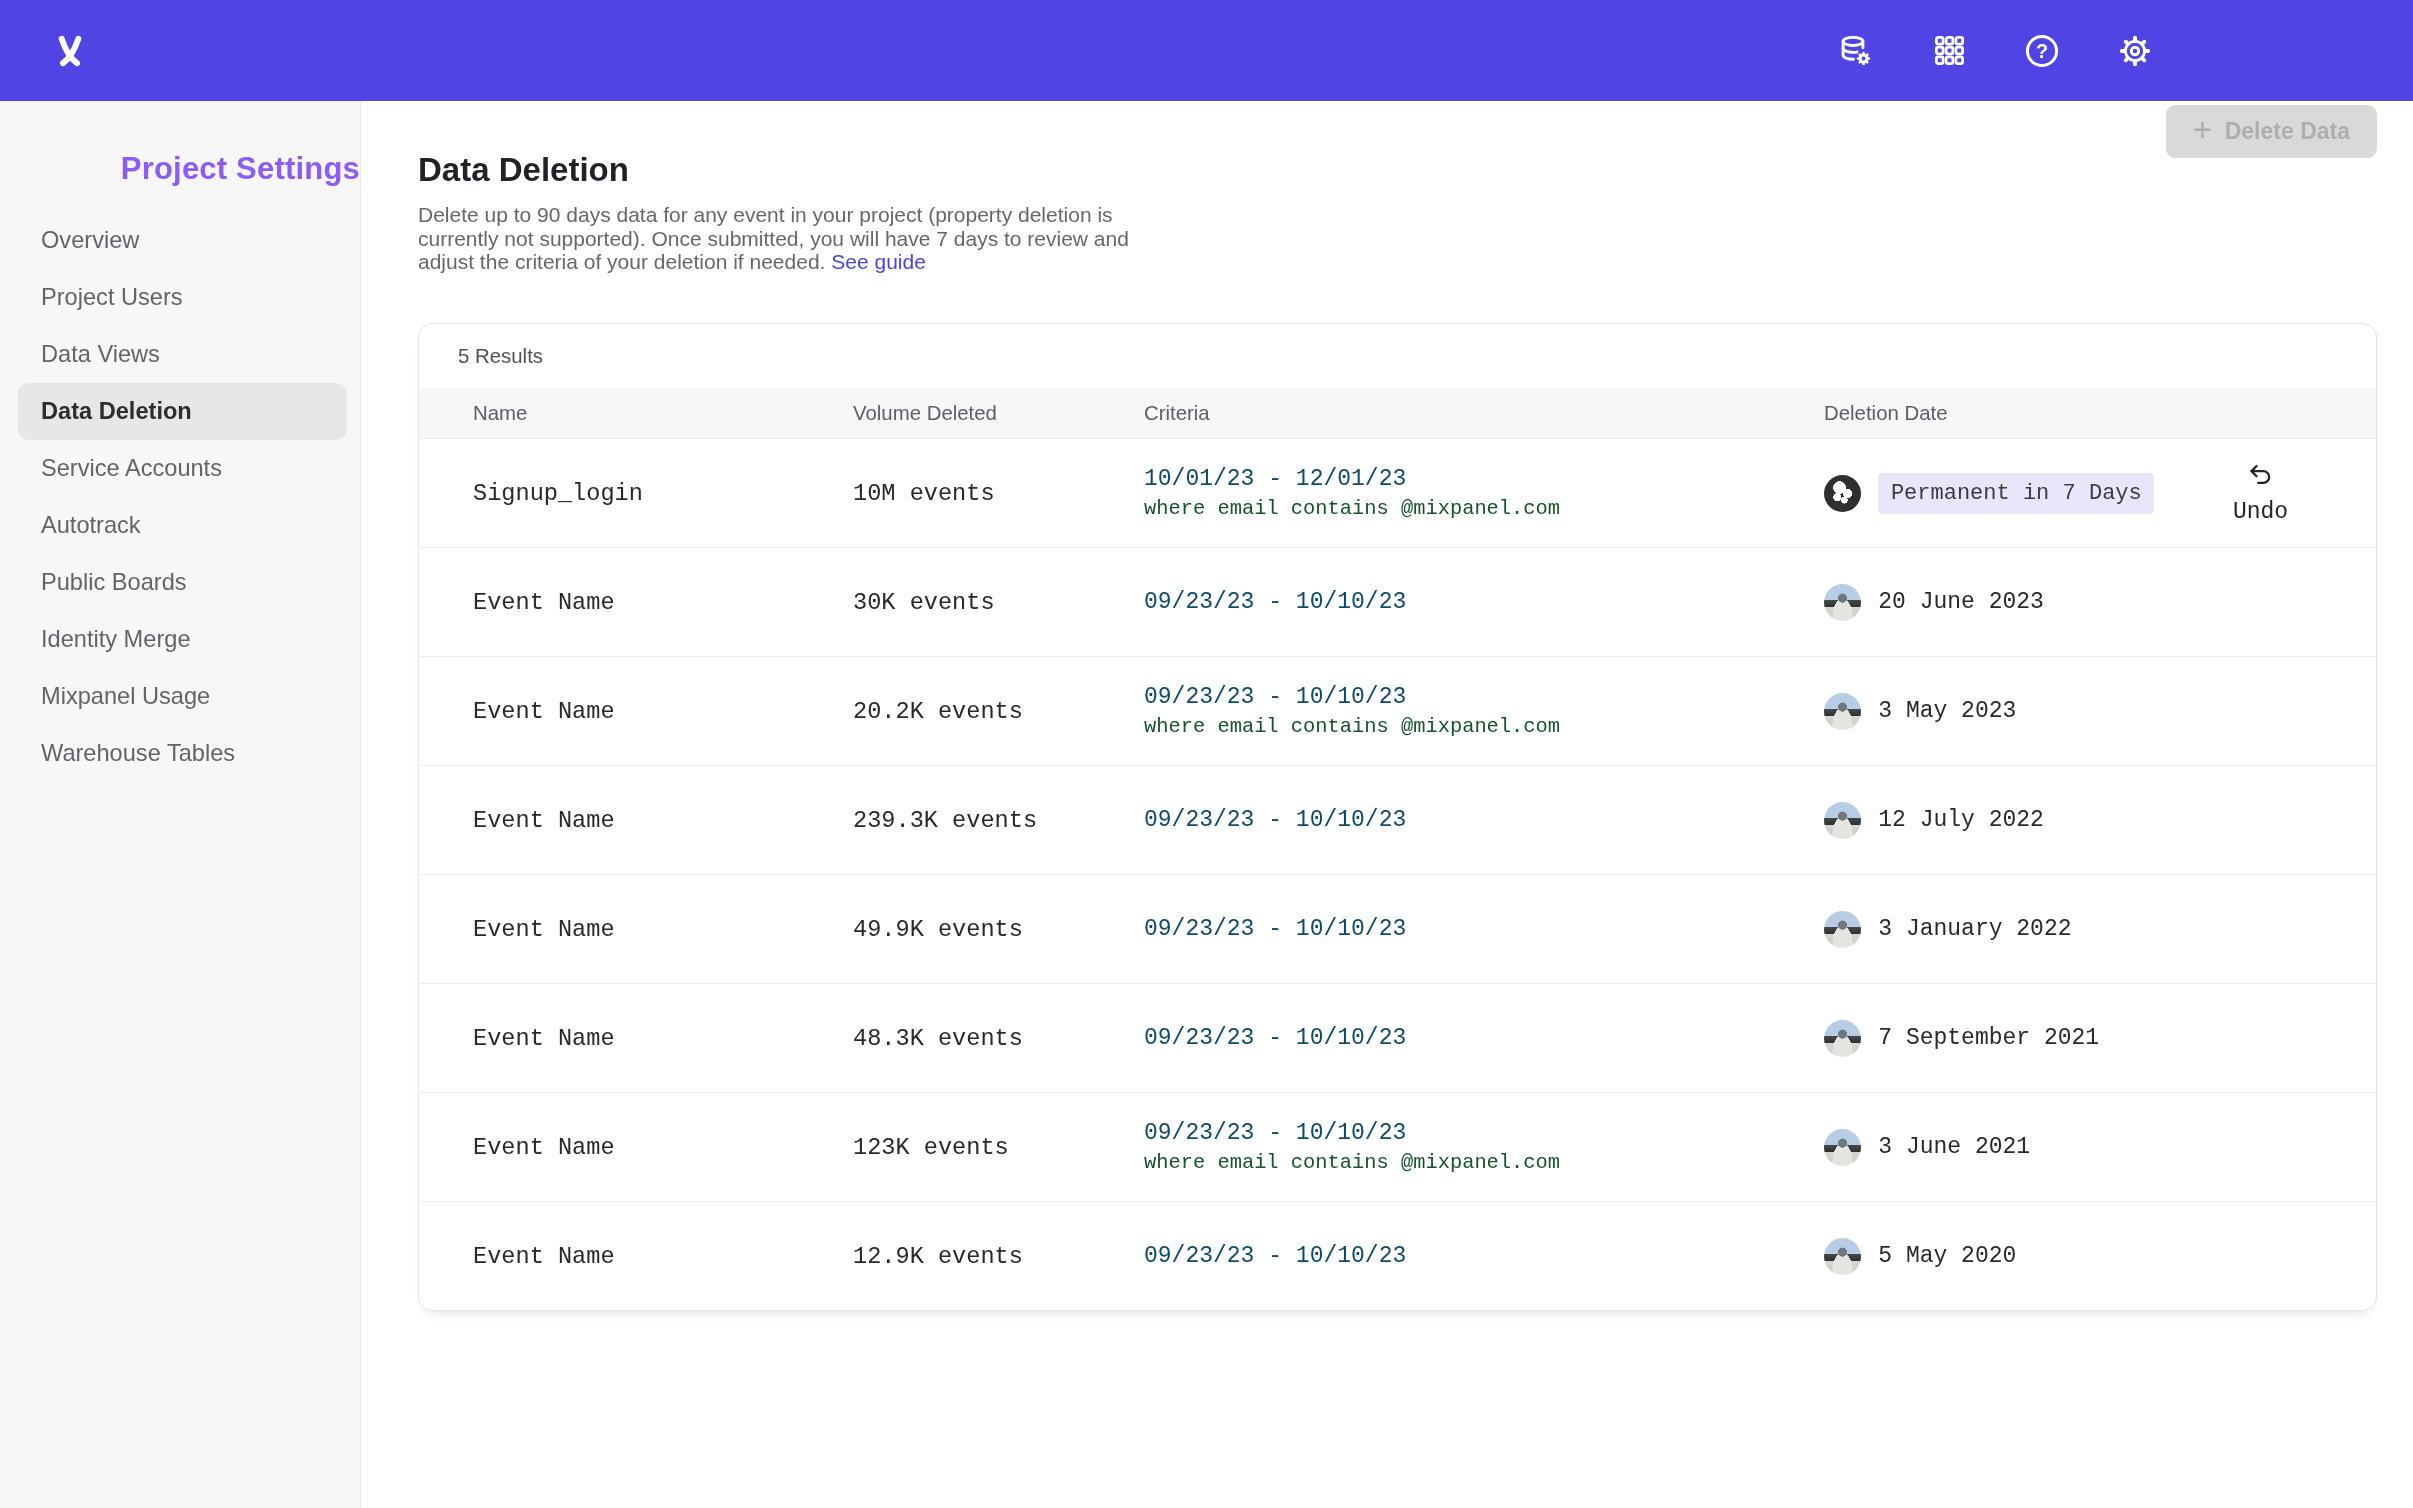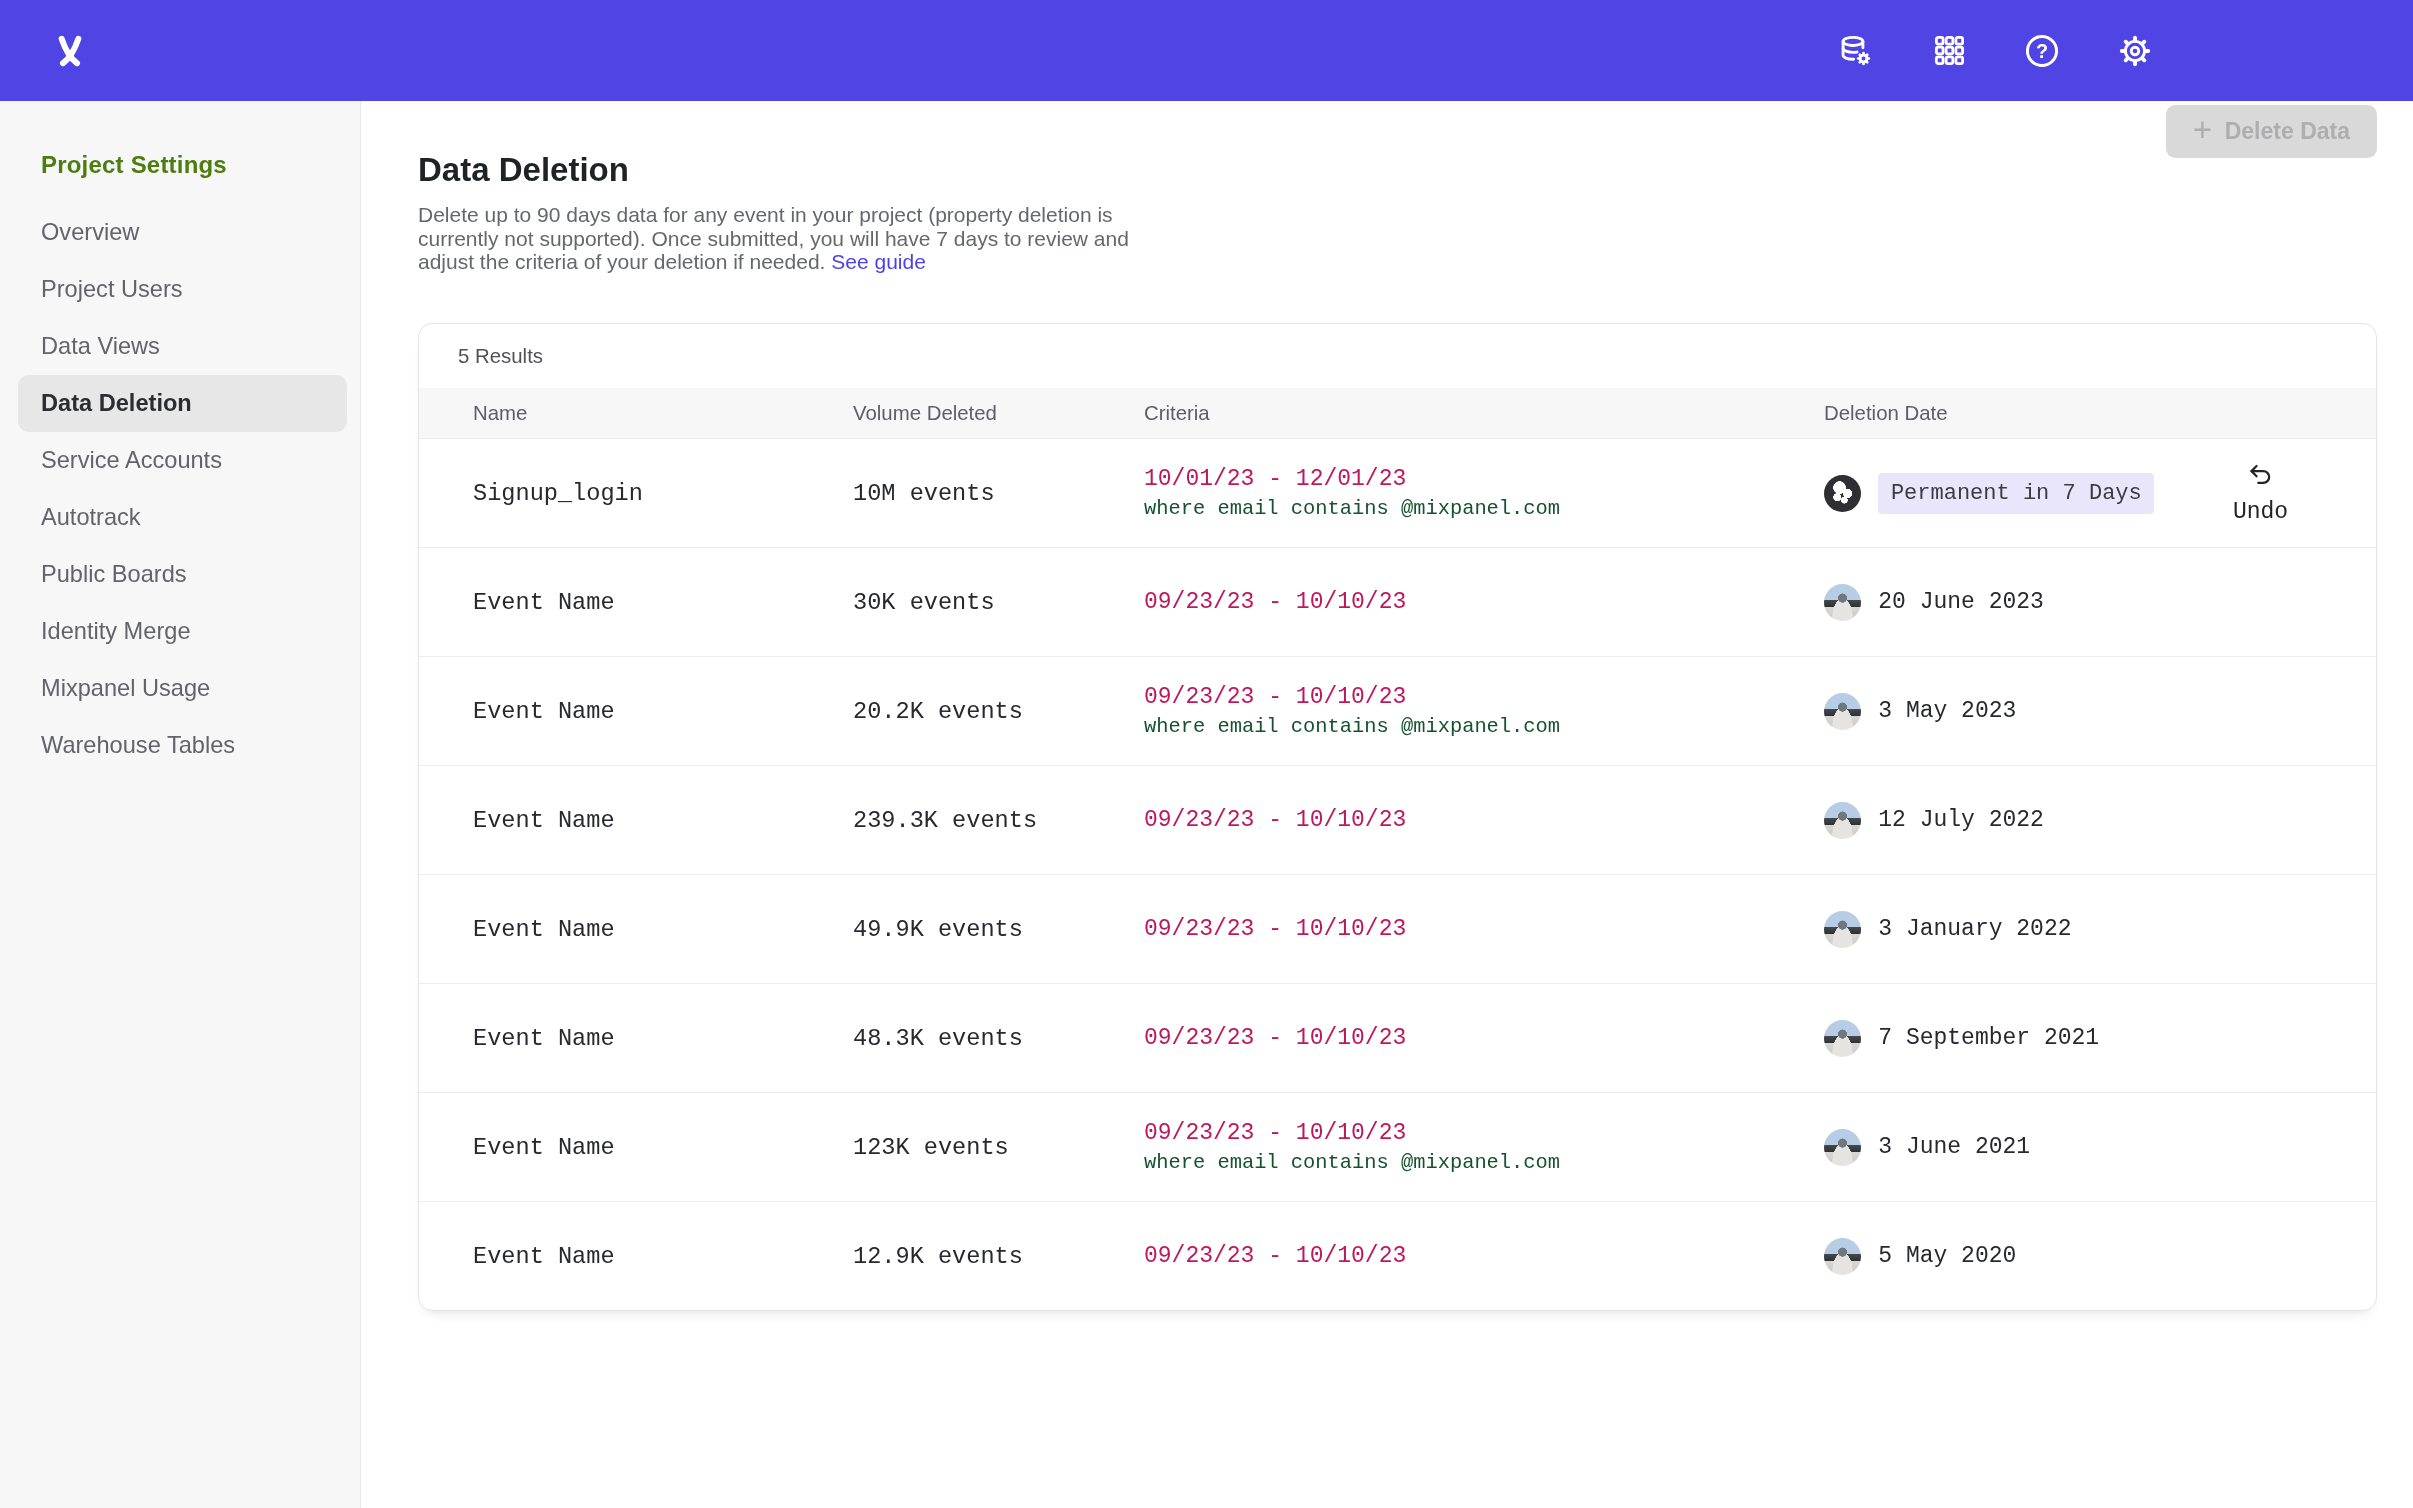--- a/index.html
+++ b/index.html
@@ -19,21 +19,21 @@
   .topbar-icons { margin-left:auto; margin-right:259px; display:flex; align-items:center; gap:55px; }
   .tb-icon { width:38px; height:38px; display:flex; align-items:center; justify-content:center; cursor:pointer; background:none; border:none; padding:0; }
   .tb-icon svg { display:block; }
 
   
   .sidebar {
     position:absolute; top:101px; left:0; bottom:0; width:361px;
     background:#f7f7f7; border-right:0.8px solid #e9e9eb; padding-top:50px;
   }
   .sidebar-title {
-    margin:0 0 25px 41px; font-size:24px; font-weight:bold; color:#4d7c0f; letter-spacing:0.2px;
+    margin:0 0 25px 41px; font-size:31px; font-weight:bold; color:#8b5cf6; letter-spacing:0.2px;text-align:right;
   }
   .nav-item {
     height:57px; margin:0 13.4px 0 18px; padding-left:23px; border-radius:11px;
     display:flex; align-items:center; font-size:23.6px; color:#63646a; cursor:pointer;
   }
   .nav-item.selected { background:#e7e7e7; color:#2b2d31; font-weight:bold; }
 
   
   .main { position:absolute; top:101px; left:361px; right:0; bottom:0; background:#fff; }
   .main-inner { padding:50px 36px 0 57px; position:relative; }
@@ -56,21 +56,21 @@
   }
   .card-head { padding:21px 39px 20.4px; font-size:20.4px; color:#515257; }
   .grid-row {
     display:grid;
     grid-template-columns:380px 291px 680px 321px 1fr;
     padding-left:54px; align-items:center;
   }
   .thead { background:#f7f7f8; height:50px; font-size:20.4px; color:#5d5e66; }
   .trow { height:109px; border-top:0.8px solid #ededef; font-size:23.6px; color:#27292e;font-family:Liberation Mono, monospace; }
   .cell-name, .cell-volume { padding-right:19px; }
-  .criteria-main { font-size:23px; color:#be185d; }
+  .criteria-main { font-size:23px; color:#0c4a6e; }
   .criteria-sub { font-size:20.4px; color:#14532d; margin-top:5.5px; }
   .deletion-cell { display:flex; align-items:center; gap:17.3px; }
   .avatar { width:37px; height:37px; border-radius:50%; flex:none; }
   .avatar-photo {
     background:
       radial-gradient(circle at 50% 38%, #70787f 0 15%, transparent 16%),
       radial-gradient(ellipse at 50% 88%, #e6e4e0 0 38%, transparent 39%),
       linear-gradient(180deg, #b7cde5 0%, #b7cde5 44%, #43484b 44%, #2e3134 62%, #d9d7d3 62%, #cbc9c5 100%);
   }
   .avatar-dark {

